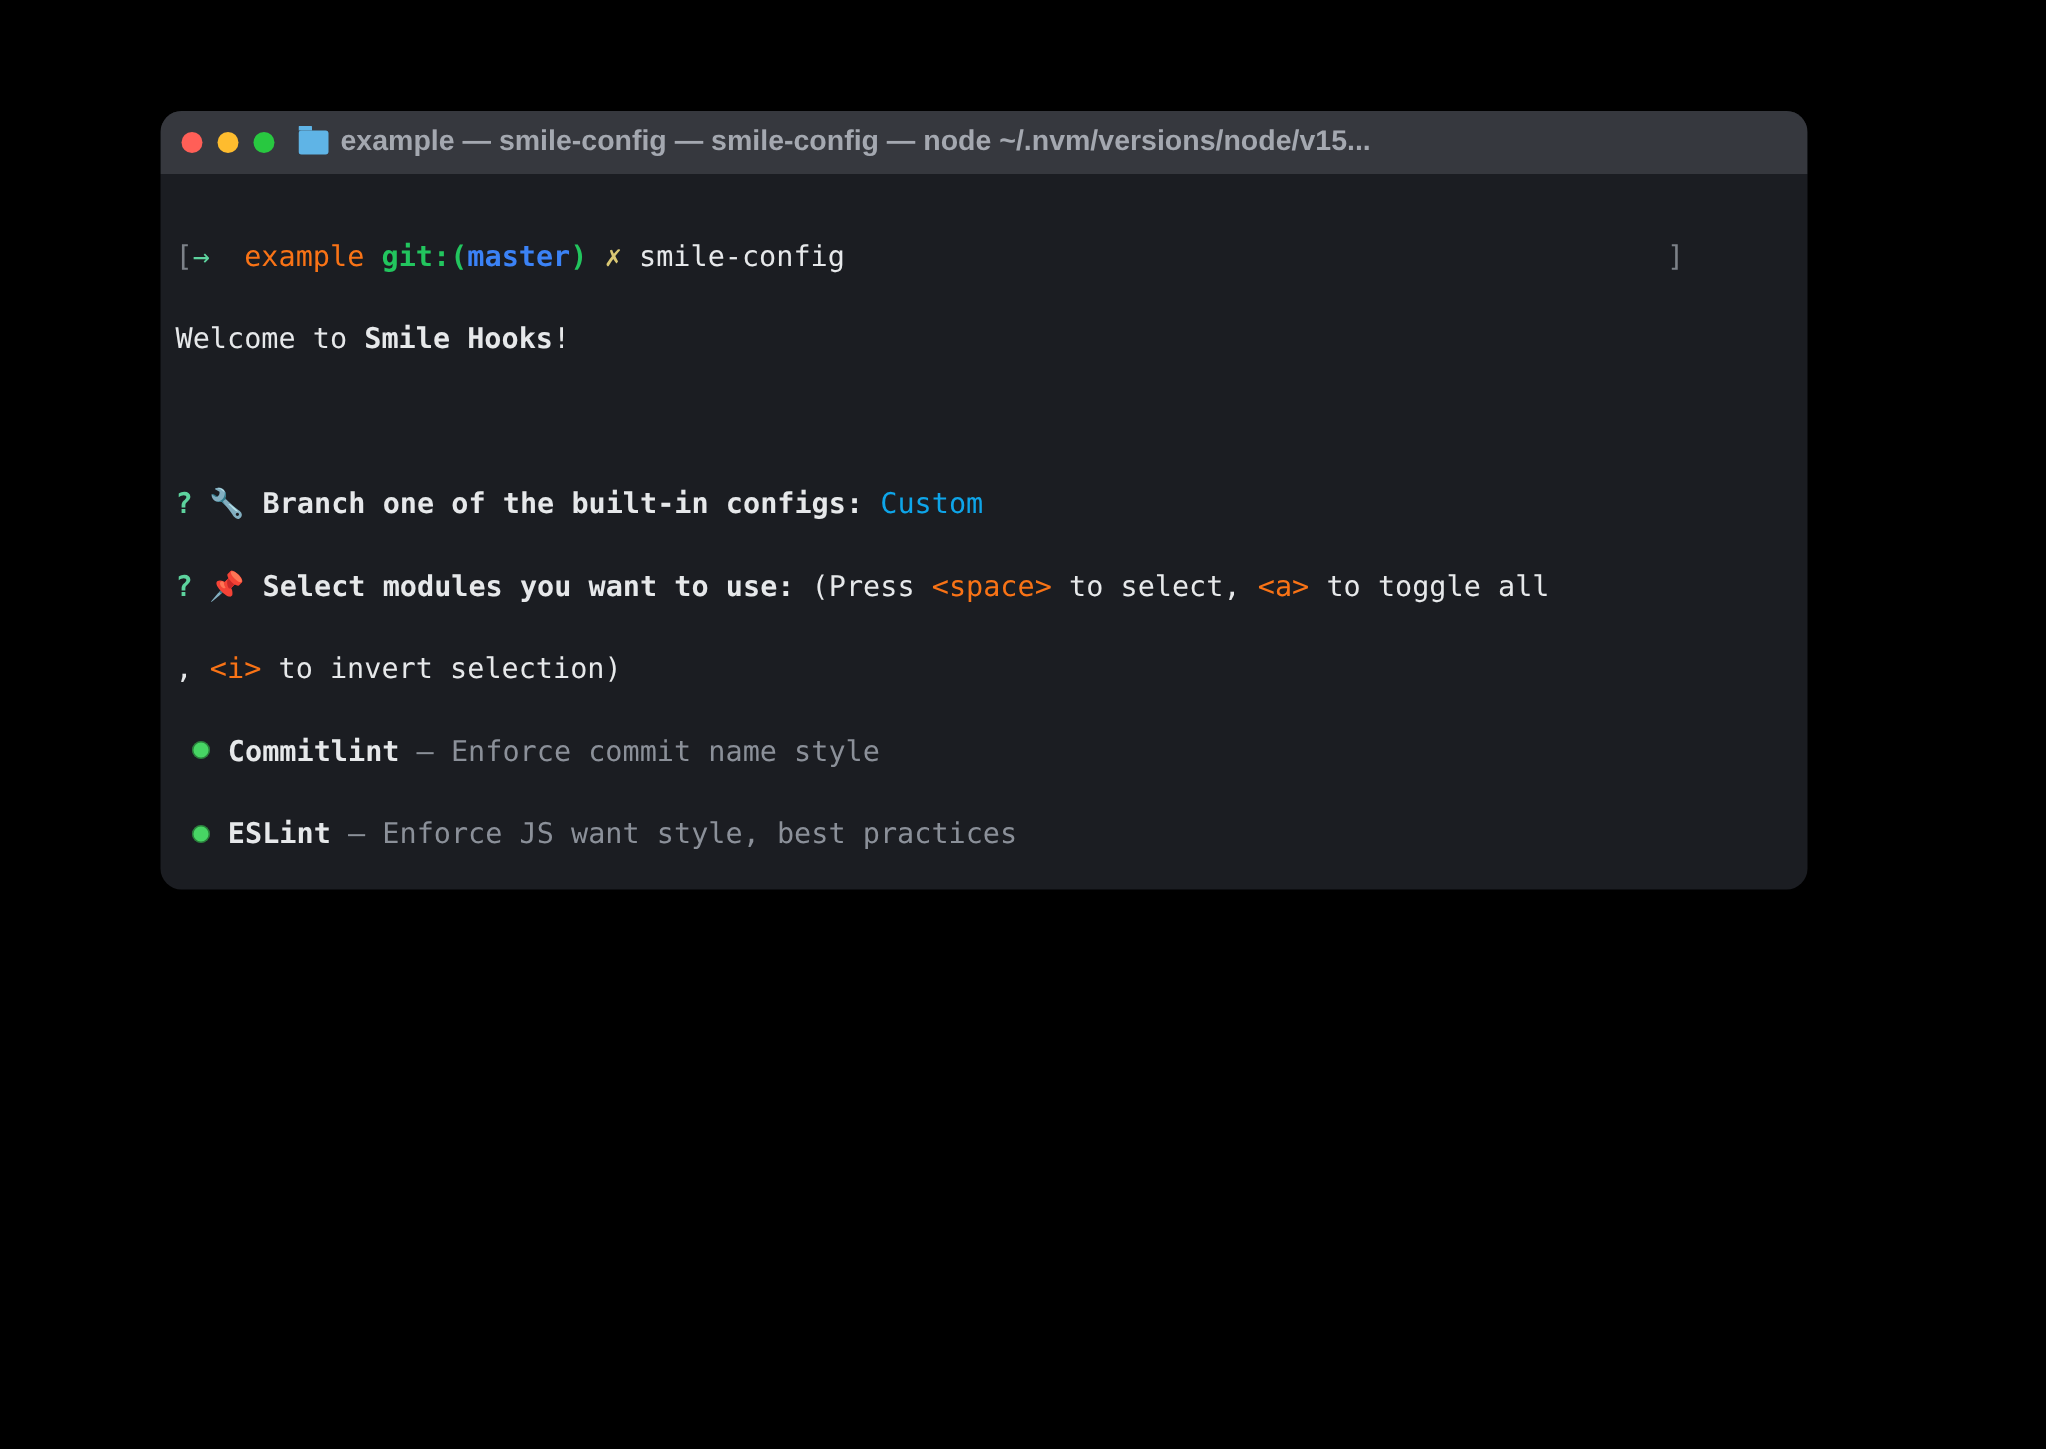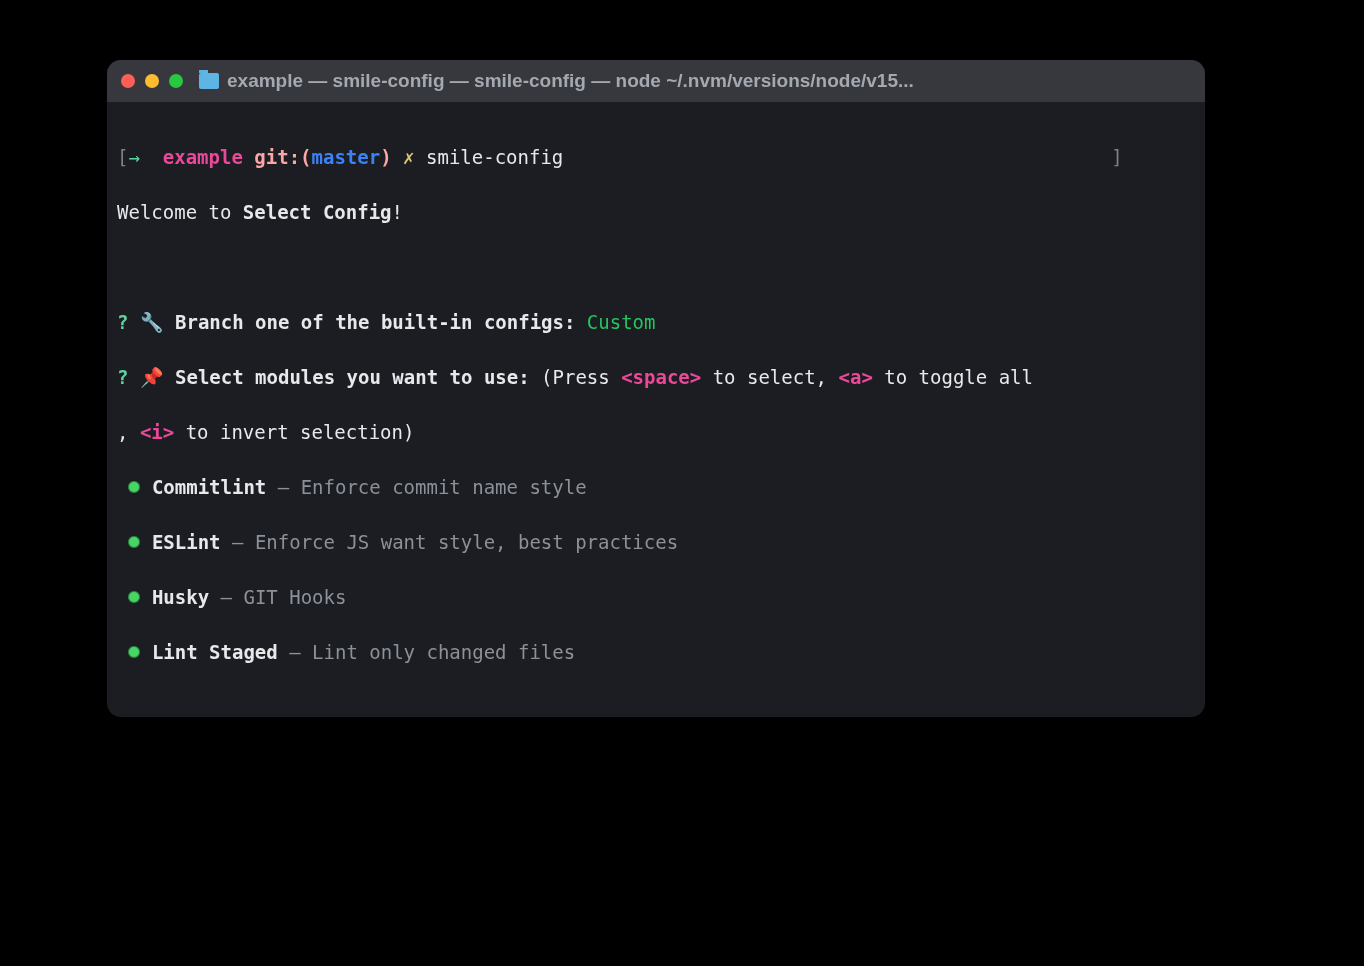--- a/index.html
+++ b/index.html
@@ -6,23 +6,23 @@
     margin: 0;
     padding: 0;
     width: 1364px;
     height: 966px;
     background: #000;
     font-family: "SF Mono", Menlo, Consolas, monospace;
   }
   .window {
     position: absolute;
     left: 107px;
-    top: 60px;
+    top: 74px;
     width: 1098px;
-    height: 657px;
+    height: 519px;
     background: #1b1d22;
     border-radius: 14px;
     box-shadow: 0 30px 60px rgba(0,0,0,0.6);
     overflow: hidden;
   }
   .titlebar {
     height: 42px;
     background: #36383e;
     display: flex;
     align-items: center;
@@ -68,23 +68,23 @@
     letter-spacing: 0;
   }
   .term .row { display:block; }
   .bold { font-weight: 700; }
 
   .c-wh { color:#e6e8ea;text-align:right; }
   .c-gr60 { color:#8b9099; }
   .c-dim { color:#7c8188; }
   .c-green { color:#5dd39e; }
   .c-greentxt { color:#5dd39e; }
-  .c-cyan { color:#22c55e;margin-top:11px; }
-  .c-cyanbold { color:#ec4899; font-weight:700; }
-  .c-purple { color:#fca5a5; }
+  .c-cyan { color:#0ea5e9;margin-top:11px; }
+  .c-cyanbold { color:#f97316; font-weight:400; }
+  .c-purple { color:#22c55e; }
   .c-red { color:#3b82f6; }
   .c-yellow { color:#d9c773; }
 
   .module-line  { }
   .arrow-sel { color:#6fd6d6; font-weight:700; }
 
   .sel-dot {
     display:inline-block;
     width:12px; height:12px; border-radius:50%;
     background:#47d564;
@@ -103,21 +103,21 @@
     <span class="tl-dot dot-yellow"></span>
     <span class="tl-dot dot-green"></span>
     <span class="titlebar-title">
       <span class="folder-icon"></span>
       <span>example — smile-config — smile-config — node ~/.nvm/versions/node/v15...</span>
     </span>
   </div>
 
   <div class="term">
 <span class="row"><span class="c-dim">[</span><span class="c-greentxt">→</span>  <span class="c-cyanbold">example</span> <span class="c-purple bold">git:</span><span class="c-purple bold">(</span><span class="c-red bold">master</span><span class="c-purple bold">)</span> <span class="c-yellow bold">✗</span> <span class="c-wh">smile-config</span><span style="display:inline-block;width:548px"></span><span class="c-dim">]</span></span>
-<span class="row"><span class="c-wh">Welcome to </span><span class="c-wh bold">Select Config</span><span class="c-wh">!</span></span>
+<span class="row"><span class="c-wh">Welcome to </span><span class="c-wh bold">Smile Hooks</span><span class="c-wh">!</span></span>
 <span class="row"> </span>
 <span class="row"><span class="c-green bold">?</span> <span>🔧</span> <span class="c-wh bold">Branch one of the built-in configs:</span> <span class="c-cyan">Custom</span></span>
 <span class="row"><span class="c-green bold">?</span> <span>📌</span> <span class="c-wh bold">Select modules you want to use:</span><span class="c-wh"> (Press </span><span class="c-cyanbold">&lt;space&gt;</span><span class="c-wh"> to select, </span><span class="c-cyanbold">&lt;a&gt;</span><span class="c-wh"> to toggle all</span></span>
 <span class="row"><span class="c-wh">, </span><span class="c-cyanbold">&lt;i&gt;</span><span class="c-wh"> to invert selection)</span></span>
 <span class="row module-line"> <span class="sel-dot"></span> <span class="c-wh bold">Commitlint</span><span class="c-gr60"> – </span><span class="c-gr60">Enforce commit name style</span></span>
 <span class="row module-line"> <span class="sel-dot"></span> <span class="c-wh bold">ESLint</span><span class="c-gr60"> – </span><span class="c-gr60">Enforce JS want style, best practices</span></span>
 <span class="row module-line"> <span class="sel-dot"></span> <span class="c-wh bold">Husky</span><span class="c-gr60"> – </span><span class="c-gr60">GIT Hooks</span></span>
 <span class="row module-line"> <span class="sel-dot"></span> <span class="c-wh bold">Lint Staged</span><span class="c-gr60"> – </span><span class="c-gr60">Lint only changed files</span></span>
 
 

